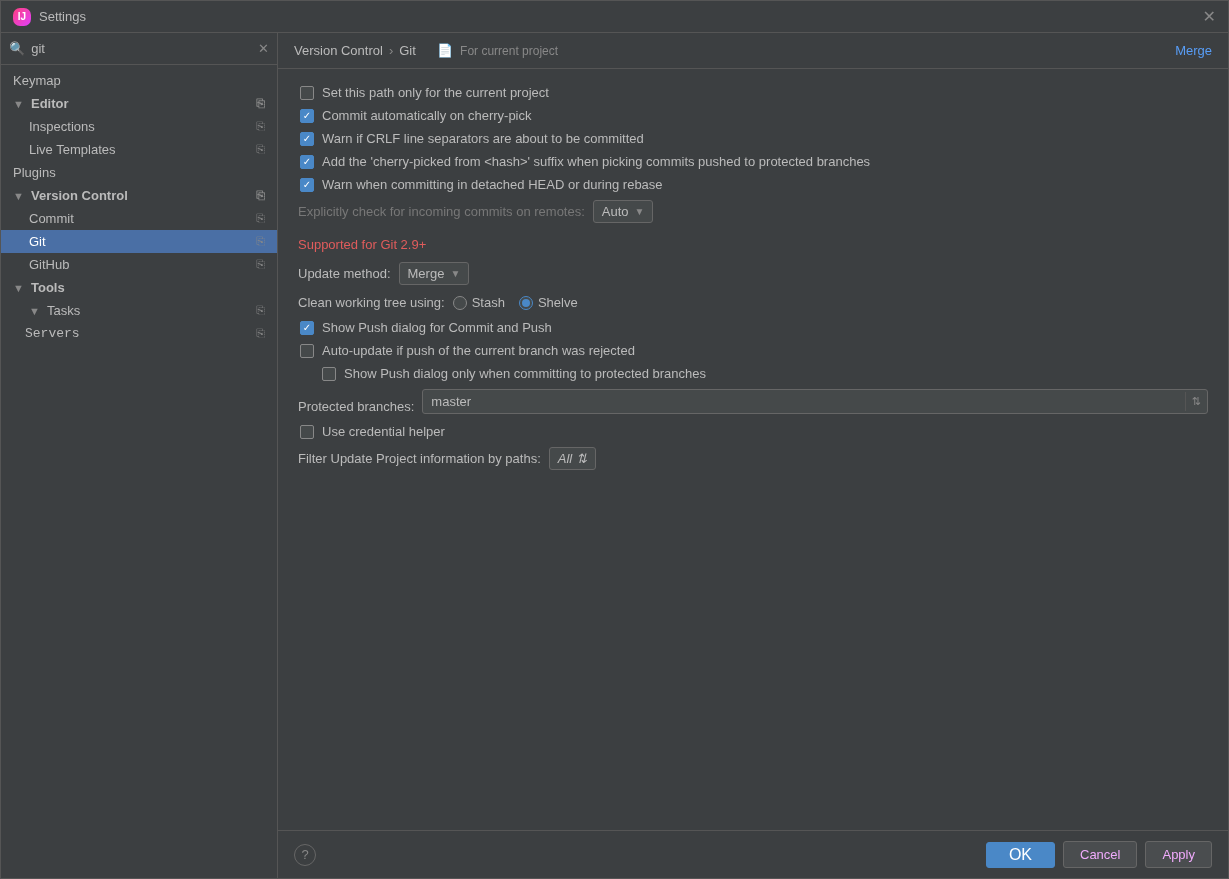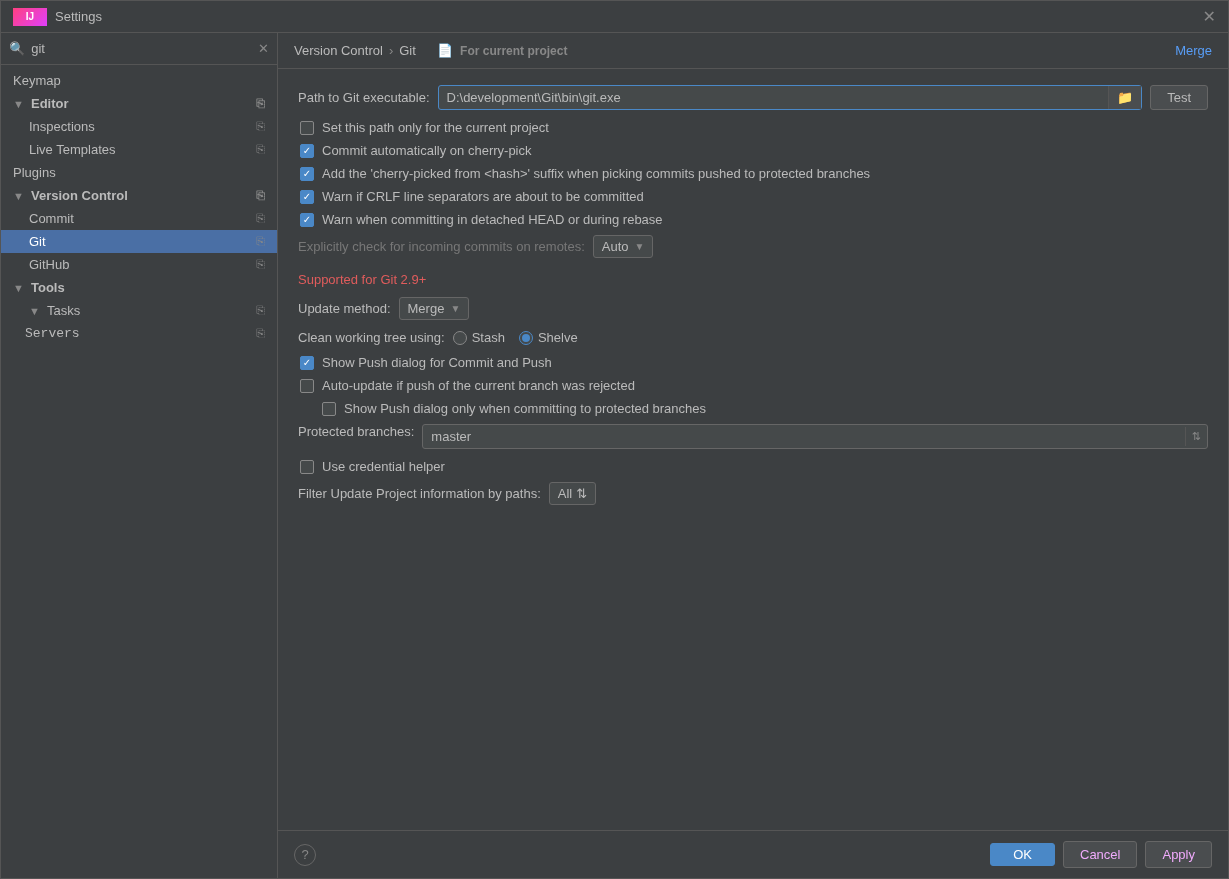--- a/index.html
+++ b/index.html
@@ -30,24 +30,24 @@
       padding: 6px 12px;
       border-bottom: 1px solid #555;
       height: 32px;
     }
     .title-bar-left {
       display: flex;
       align-items: center;
       gap: 8px;
     }
     .app-icon {
-      width: 34px;
+      width: 18px;
       height: 18px;
       background: linear-gradient(135deg, #ff4081, #e040fb);
-      border-radius: 0;
+      border-radius: 7px;
       display: flex;
       align-items: center;
       justify-content: center;
       font-size: 10px;
       font-weight: bold;
       color: white;
     }
     .title-text {
       color: #bbbbbb;
       font-size: 13px;
@@ -155,21 +155,20 @@
       font-size: 13px;
       color: #bbbbbb;
     }
     .breadcrumb-sep { color: #888; }
     .for-project {
       display: flex;
       align-items: center;
       gap: 4px;
       color: #888;
       font-size: 12px;
-      font-weight: bold;
     }
     .reset-btn {
       color: #589df6;
       cursor: pointer;
       font-size: 13px;
       background: none;
       border: none;
     }
     .panel-body {
       flex: 1;
@@ -309,21 +308,21 @@
       border-color: #4a88c7;
     }
     .radio-inner {
       width: 8px;
       height: 8px;
       border-radius: 50%;
       background: #4a88c7;
     }
     .protected-row {
       display: flex;
-      align-items: flex-start;
+      align-items: flex-end;
       gap: 8px;
       margin-bottom: 10px;
     }
     .input-with-btn {
       flex: 1;
       display: flex;
       align-items: center;
       background: #45494a;
       border: 1px solid #666;
       border-radius: 3px;
@@ -356,20 +355,21 @@
       background: #45494a;
       border: 1px solid #666;
       border-radius: 3px;
       padding: 3px 8px;
       color: #bbbbbb;
       font-size: 13px;
       cursor: pointer;
       display: flex;
       align-items: center;
       gap: 4px;
+      font-style: italic;
     }
     
     .footer {
       display: flex;
       align-items: center;
       justify-content: space-between;
       padding: 10px 16px;
       border-top: 1px solid #555;
       background: #3c3f41;
     }
@@ -395,21 +395,21 @@
       align-items: center;
       gap: 8px;
     }
     .ok-btn {
       background: #4a88c7;
       border: 1px solid #4a88c7;
       border-radius: 3px;
       padding: 3px 22px;
       color: white;
       cursor: pointer;
-      font-size: 13px;
+      font-size: 16px;
     }
     .cancel-btn, .apply-btn {
       background: #4a4d4f;
       border: 1px solid #666;
       border-radius: 3px;
       padding: 5px 16px;
       color: #f0abfc;
       cursor: pointer;
       font-size: 13px;
     }
@@ -507,49 +507,41 @@
           <span class="breadcrumb-sep">›</span>
           <span>Git</span>
           <span style="margin-left:16px;">📄</span>
           <span class="for-project">For current project</span>
         </div>
         <button class="reset-btn">Merge</button>
       </div>
 
       <div class="panel-body">
 
-        <div class="form-row">
-          <span class="form-label">Path to Git executable:</span>
-          <div class="path-input-container">
-            <input class="path-input" type="text" value="D:\development\Git\bin\git.exe" style="">
-            <button class="folder-btn">📁</button>
-          </div>
-          <button class="test-btn">Test</button>
-        </div>
 
         <div class="checkbox-row">
           <div class="cb"></div>
           <span class="check-label">Set this path only for the current project</span>
         </div>
 
         <div style="margin-top:8px;"></div>
 
         <div class="checkbox-row">
           <div class="cb checked"></div>
           <span class="check-label">Commit automatically on cherry-pick</span>
         </div>
 
         <div class="checkbox-row">
           <div class="cb checked"></div>
+          <span class="check-label">Warn if CRLF line separators are about to be committed</span>
+        </div>
+
+        <div class="checkbox-row">
+          <div class="cb checked"></div>
           <span class="check-label">Add the 'cherry-picked from &lt;hash&gt;' suffix when picking commits pushed to protected branches</span>
-        </div>
-
-        <div class="checkbox-row">
-          <div class="cb checked"></div>
-          <span class="check-label">Warn if CRLF line separators are about to be committed</span>
         </div>
 
         <div class="checkbox-row">
           <div class="cb checked"></div>
           <span class="check-label">Warn when committing in detached HEAD or during rebase</span>
         </div>
 
         <div class="dropdown-row disabled">
           <span class="form-label">Explicitly check for incoming commits on remotes:</span>
           <div class="dropdown">

